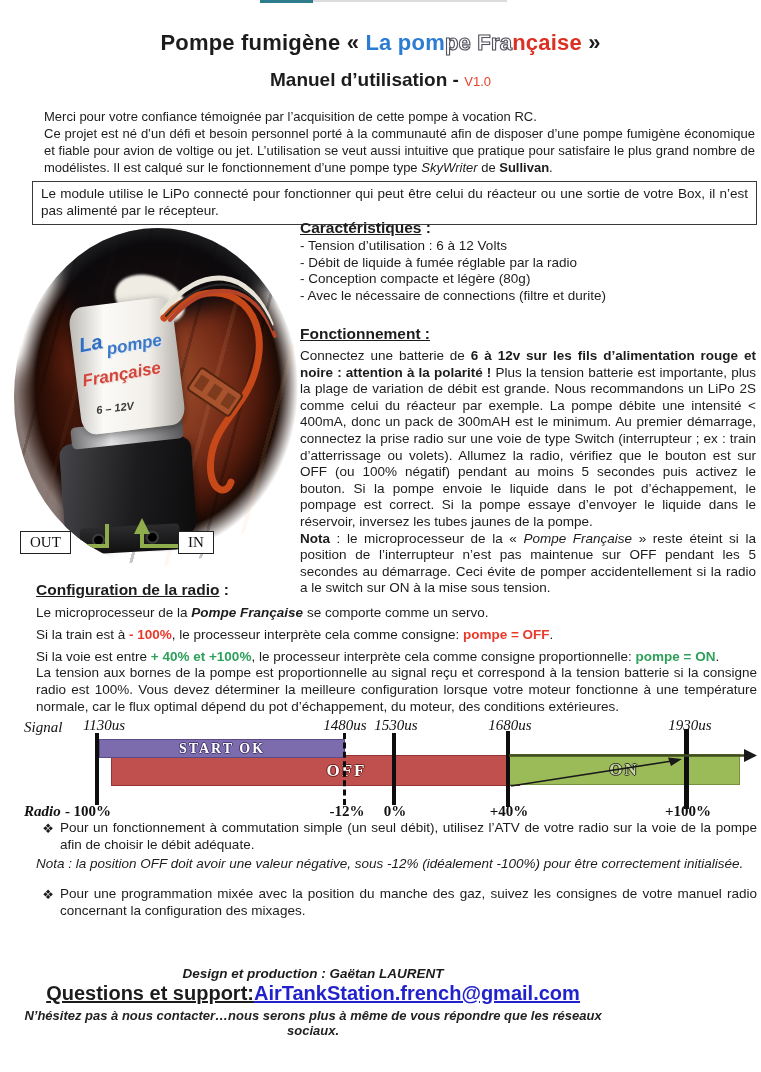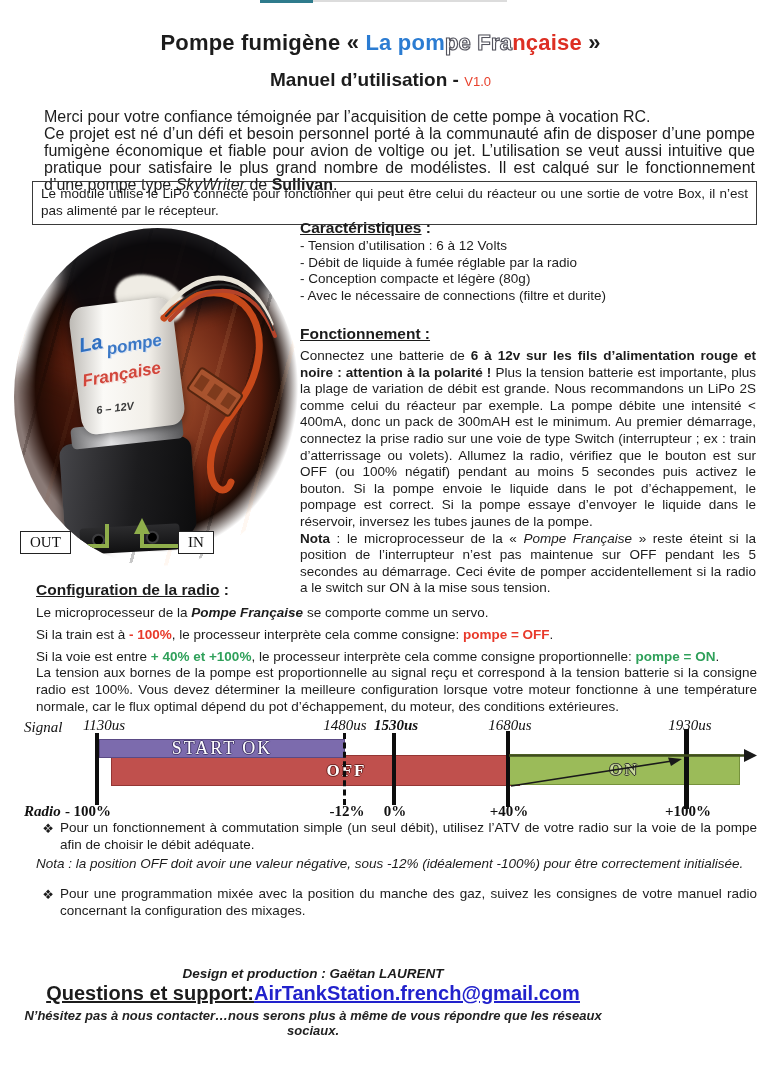--- a/index.html
+++ b/index.html
@@ -18,21 +18,21 @@
            font-size:22px; font-weight:bold; letter-spacing:.2px; }
   .t-blue { color:#2b7cd2; }
   .t-red  { color:#dd2f23; }
   .t-outline { color:#ffffff; -webkit-text-stroke:1.1px #54545e; text-shadow:0 0 1px #6a6a74; }
   .subtitle { position:absolute; top:69px; left:0; right:0; text-align:center;
               font-size:19px; font-weight:bold; }
   .t-version { color:#e8412c; font-size:13px; font-weight:normal; }
 
   
   .intro { position:absolute; left:44px; top:108px; width:711px;
-           font-size:16px; line-height:17px; text-align:justify; }
+           font-size:13px; line-height:17px; text-align:justify; }
   .it { font-style:italic; }
   .bd { font-weight:bold; }
 
   .note-box { position:absolute; left:32px; top:181px; width:725px;
               border:1px solid #3a3a3a; padding:3px 8px 5px 8px;
               font-size:13.5px; line-height:17px; text-align:justify; }
 
   
   .rcol { position:absolute; left:300px; top:219px; width:456px; }
   .h-sec { font-size:15.5px; font-weight:bold; }
@@ -98,21 +98,21 @@
      font-family:"Liberation Serif","DejaVu Serif",serif; }
   .dg-side { position:absolute; font-style:italic; font-size:15px; color:#111; }
   .dg-siglabel { position:absolute; top:4px; transform:translateX(-50%);
      font-style:italic; font-size:15px; white-space:nowrap; color:#111; }
   .dg-radlabel { position:absolute; top:90px; transform:translateX(-50%);
      font-weight:bold; font-size:15px; white-space:nowrap; color:#111; }
   .dg-bar { position:absolute; display:flex; align-items:center; justify-content:center; }
   .bar-purple { left:99px; top:26px; width:246px; height:19px; background:#7c6bad; border:1px solid #5a4a85; }
   .bar-red    { left:111px; top:42px; width:409px; height:31px; background:#c0504d; border:1px solid #943634; }
   .bar-green  { left:508px; top:41px; width:232px; height:31px; background:#9bbb59; border:1px solid #76923c; }
-  .lbl-startok { font-size:18px; font-weight:normal; letter-spacing:2px; color:#fff;
+  .lbl-startok { font-size:14px; font-weight:bold; letter-spacing:2px; color:#fff;
      text-shadow:-1px 0 0 #463a6e,1px 0 0 #463a6e,0 -1px 0 #463a6e,0 1px 0 #463a6e; }
   .lbl-off { font-size:17px; font-weight:bold; letter-spacing:2px; color:#fff; margin-left:62px;
      text-shadow:-1px 0 0 #6e2220,1px 0 0 #6e2220,0 -1px 0 #6e2220,0 1px 0 #6e2220; }
   .lbl-on { font-size:17px; font-weight:bold; letter-spacing:2px; color:#c8d99a;
      text-shadow:-1px 0 0 #333,1px 0 0 #333,0 -1px 0 #333,0 1px 0 #333; }
   .dg-tick { position:absolute; width:4px; background:#0d0d0d; }
   .dg-dash { position:absolute; width:0; border-left:3px dashed #0d0d0d; }
   .dg-svg { position:absolute; inset:0; }
 
   
@@ -216,21 +216,21 @@
   <div class="cfg-line"><span>Si la voie est entre </span><span class="green-t">+ 40% et +100%</span><span>, le processeur interprète cela comme consigne proportionnelle: </span><span class="green-t">pompe = ON</span><span>.</span></div>
   <div class="cfg-para">La tension aux bornes de la pompe est proportionnelle au signal reçu et correspond à la tension batterie si la consigne radio est 100%. Vous devez déterminer la meilleure configuration lorsque votre moteur fonctionne à une température normale, car le flux optimal dépend du pot d’échappement, du moteur, des conditions extérieures.</div>
 </div>
 
 <div class="diagram">
   <div class="dg-side" style="left:24px;top:6px;">Signal</div>
   <div class="dg-side" style="left:24px;top:90px;font-weight:bold;">Radio</div>
 
   <div class="dg-siglabel" style="left:104px;">1130us</div>
   <div class="dg-siglabel" style="left:345px;">1480us</div>
-  <div class="dg-siglabel" style="left:396px;font-weight:bold;">1530us</div>
+  <div class="dg-siglabel" style="left:396px;">1530us</div>
   <div class="dg-siglabel" style="left:510px;">1680us</div>
   <div class="dg-siglabel" style="left:690px;">1930us</div>
 
   <div class="dg-bar bar-red">
       <span class="lbl-off">OFF</span>
     </div>
   <div class="dg-bar bar-green">
       <span class="lbl-on">ON</span>
     </div>
   <div class="dg-bar bar-purple">

